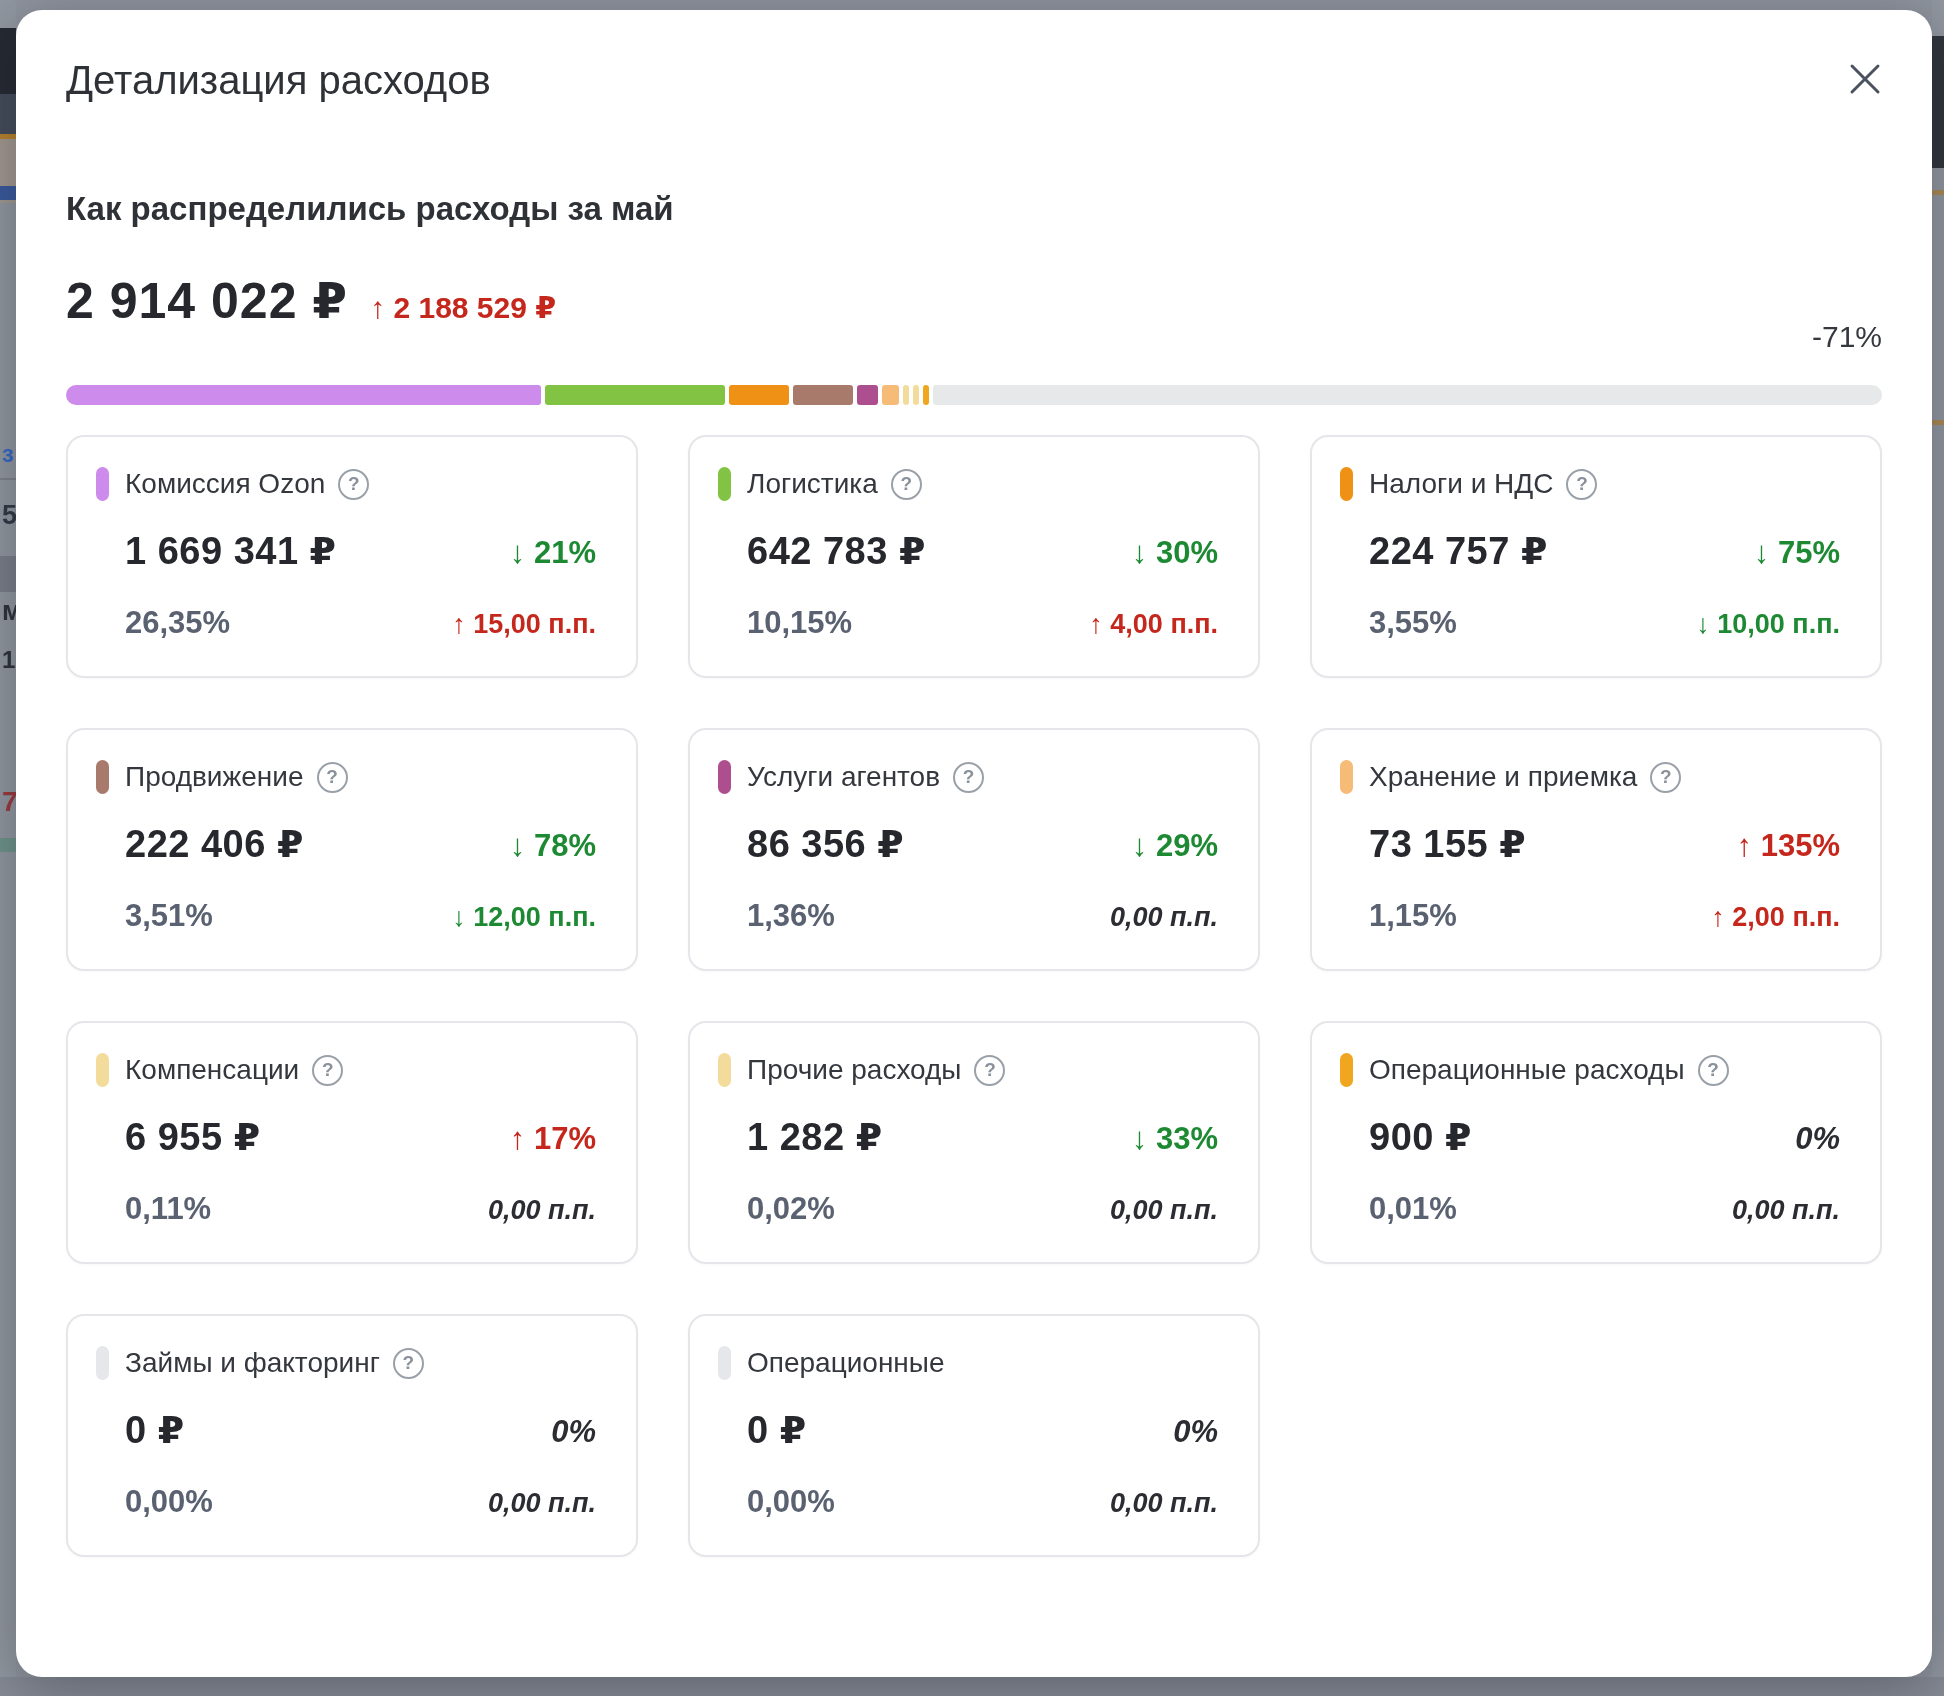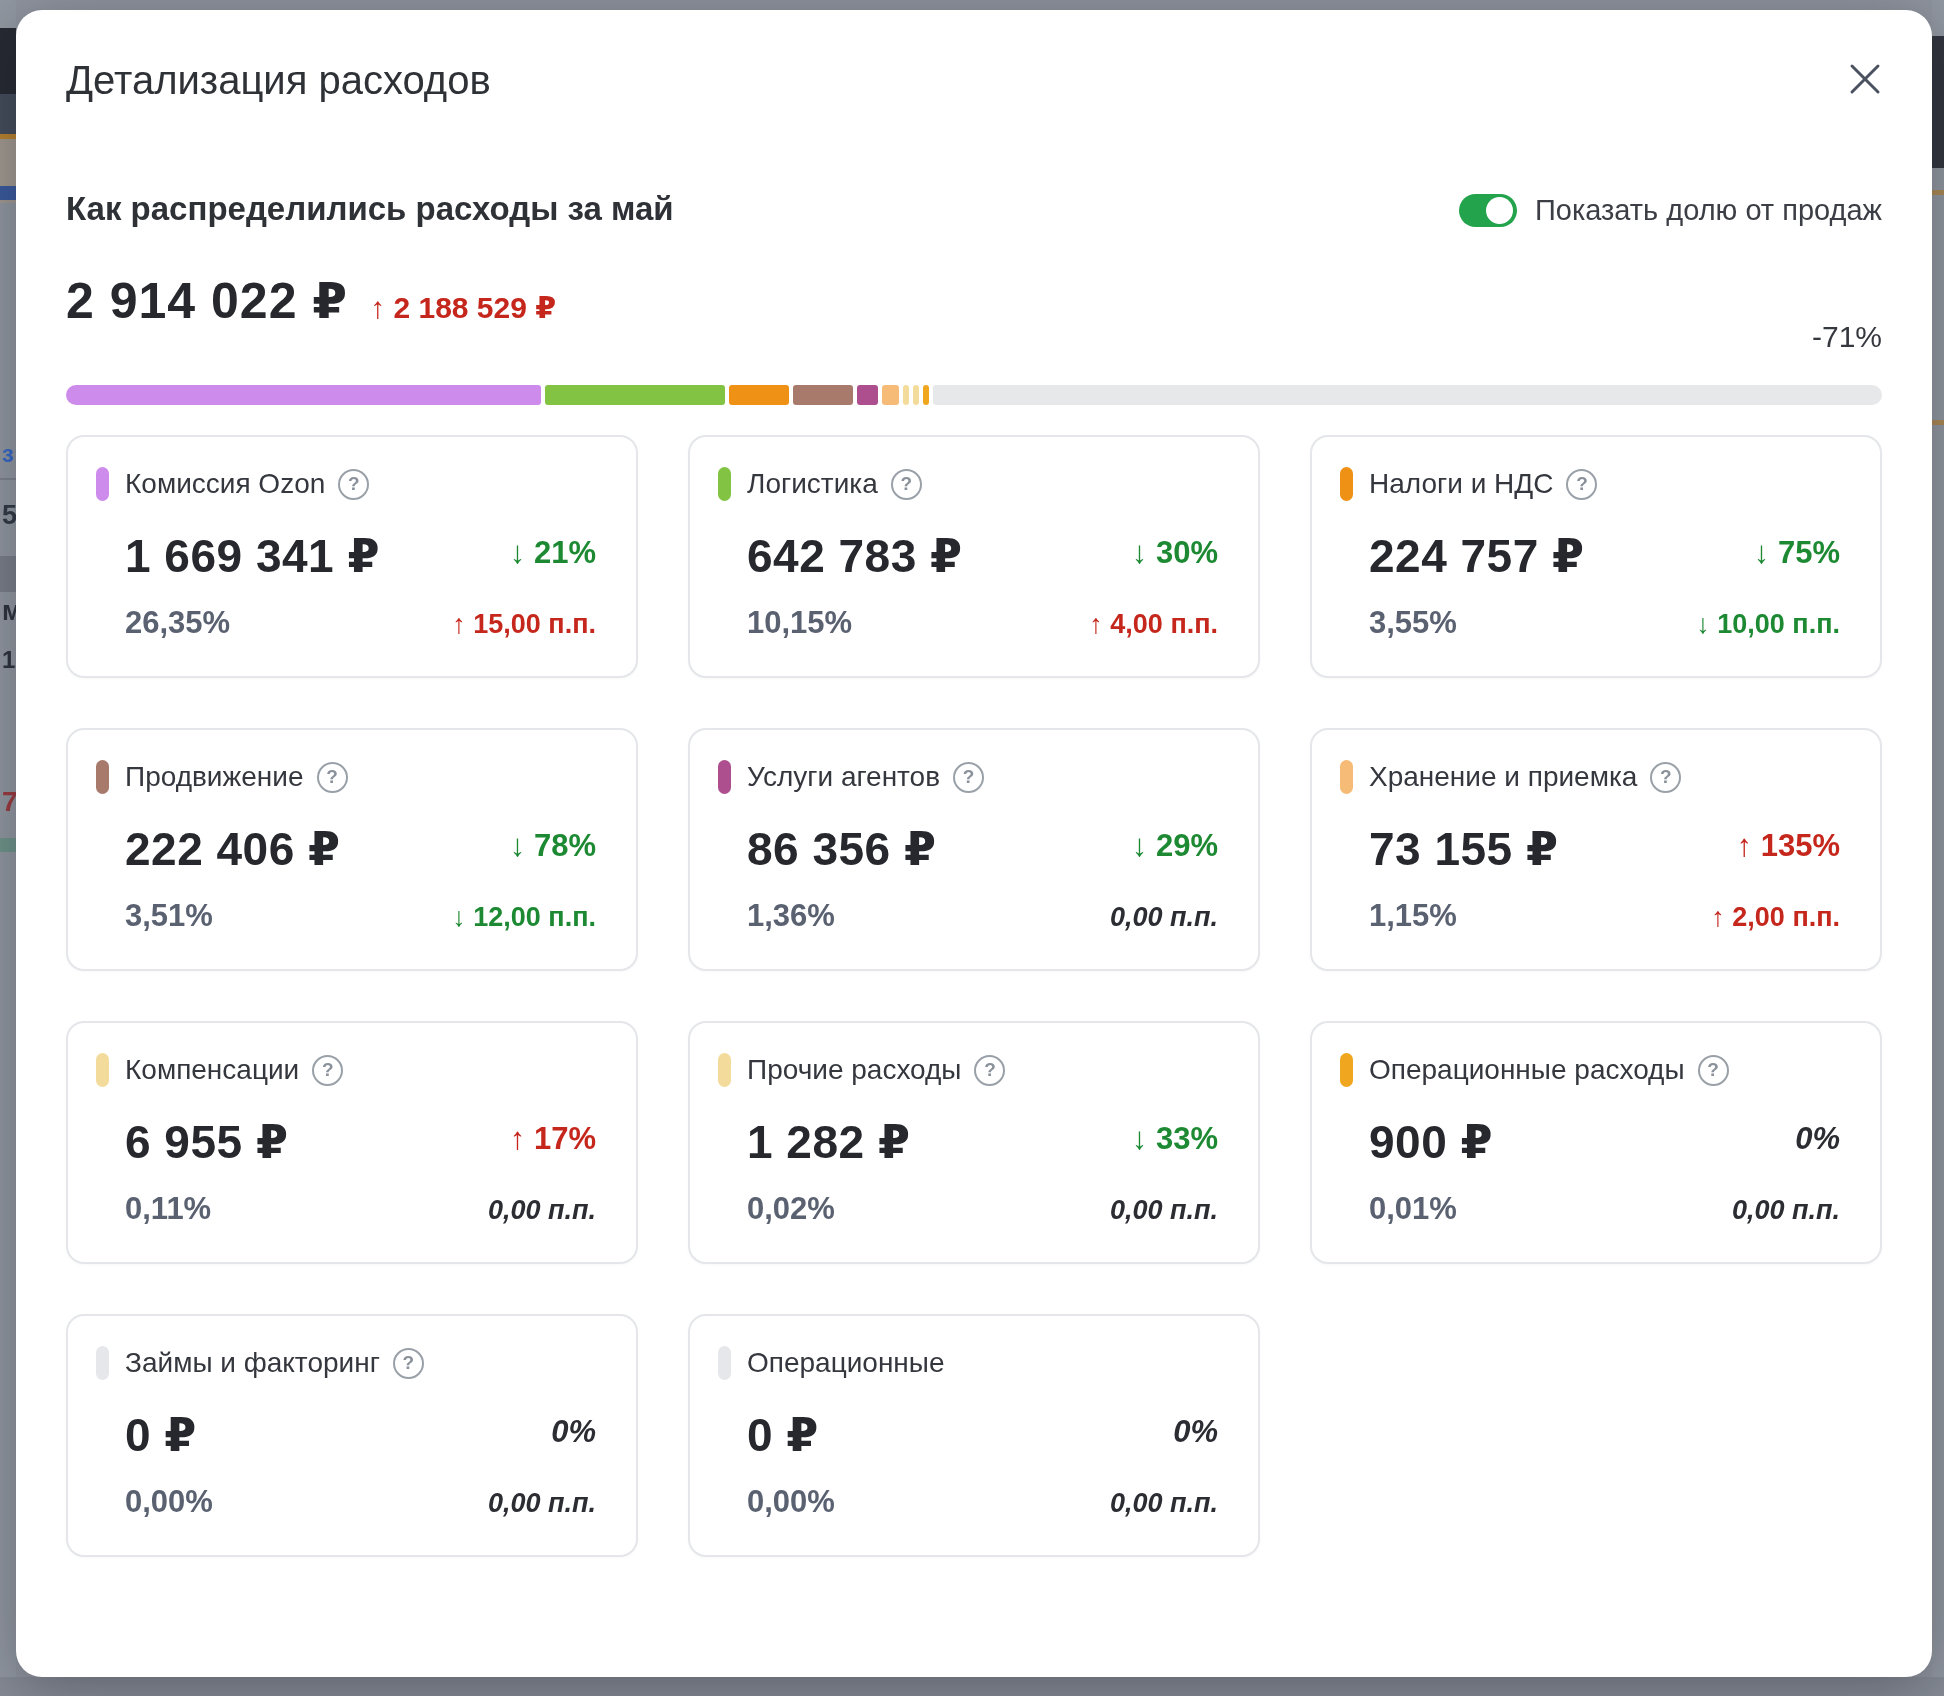--- a/index.html
+++ b/index.html
@@ -49,21 +49,21 @@
   .cards{position:absolute;left:50px;top:425px;width:1816px;display:grid;
          grid-template-columns:repeat(3,1fr);gap:50px;}
   .card{position:relative;height:243px;background:#fff;border:2px solid #e4e6ea;border-radius:18px;
         box-sizing:border-box;box-shadow:0 1px 3px rgba(0,0,0,.03);}
   .dot{position:absolute;left:28px;top:30px;width:13px;height:34px;border-radius:7px;}
   .label-row{position:absolute;left:57px;top:30px;height:34px;display:flex;align-items:center;gap:13px;}
   .clabel{font-size:28px;color:#34373d;white-space:nowrap;}
   .help{width:31px;height:31px;border-radius:50%;border:2px solid #99a0a8;display:flex;align-items:center;
         justify-content:center;box-sizing:border-box;cursor:pointer;flex:0 0 auto;}
   .help span{font-size:19px;font-weight:700;color:#8a919a;}
-  .cvalue{position:absolute;left:57px;top:92px;font-size:46px;font-weight:700;color:#26282d;letter-spacing:.5px;}
+  .cvalue{position:absolute;left:57px;top:92px;font-size:38px;font-weight:700;color:#26282d;letter-spacing:.5px;}
   .cdelta{position:absolute;right:40px;top:98px;font-size:31px;font-weight:700;}
   .cshare{position:absolute;left:57px;top:168px;font-size:31px;font-weight:700;color:#5a6170;}
   .cpp{position:absolute;right:40px;top:172px;font-size:27px;font-weight:700;}
   .t-green{color:#1d8a33;}
   .t-red{color:#c5271c;}
   .t-dark{color:#2b2d33;font-style:italic;}
 
   .close-footer{position:absolute;right:50px;top:1562px;width:180px;height:76px;background:#fff;
         border:2px solid #d8dbdf;border-radius:12px;display:flex;align-items:center;justify-content:center;
         font-size:30px;font-weight:500;color:#2f3238;box-sizing:border-box;cursor:pointer;}
@@ -103,26 +103,20 @@
 
     <div class="close-btn">
       <svg width="34" height="34" viewBox="0 0 34 34">
         <line x1="4" y1="4" x2="30" y2="30" stroke="#4a525f" stroke-width="3" stroke-linecap="round"></line>
         <line x1="30" y1="4" x2="4" y2="30" stroke="#4a525f" stroke-width="3" stroke-linecap="round"></line>
       </svg>
     </div>
 
     <div class="m-subtitle">Как распределились расходы за май</div>
 
-    <div class="toggle-row">
-      <div class="toggle">
-        <div class="knob"></div>
-      </div>
-      <div class="toggle-label">Показать долю от продаж</div>
-    </div>
 
     <div class="amount-row">
       <div class="amount">2 914 022 ₽</div>
       <div class="amount-delta">↑ 2 188 529 ₽</div>
     </div>
     <div class="change">-71%</div>
 
     <div class="bar" id="dist-bar">
         <div class="seg" style="background: rgb(205, 139, 236); width: 474.516px;"></div>
         <div class="seg" style="background: rgb(130, 195, 67); width: 180.324px;"></div>

